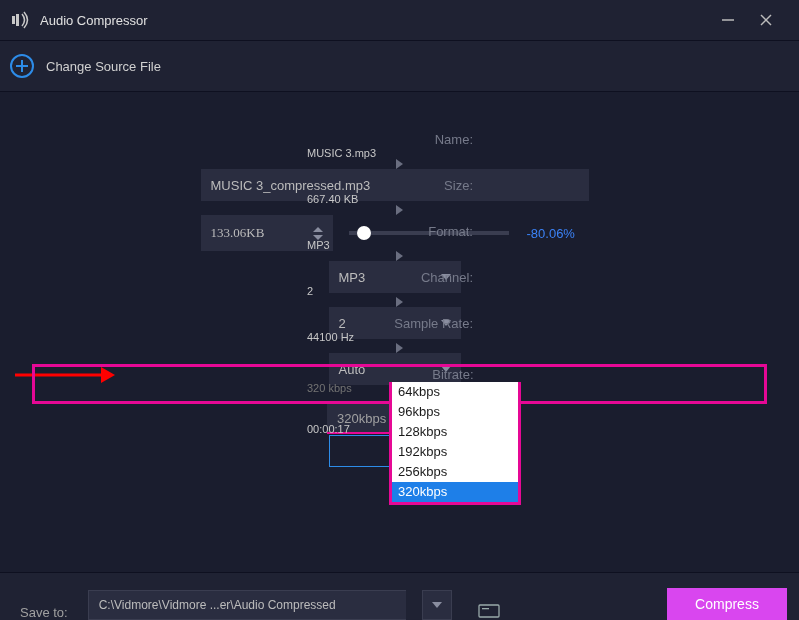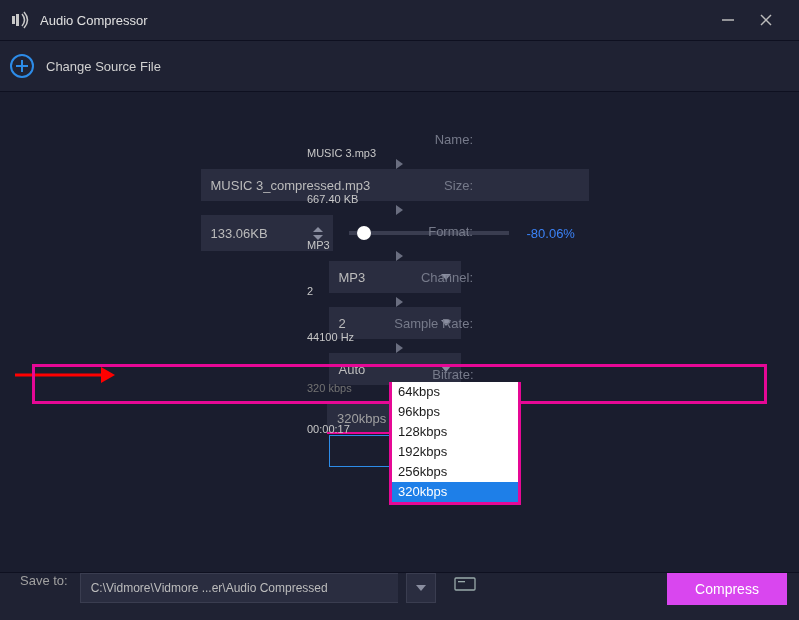--- a/index.html
+++ b/index.html
@@ -109,21 +109,21 @@
     padding:0 10px;
     color:#bcbcbc;
     cursor:pointer;
   }
   .caret-down{
     width:0;height:0;border-left:5px solid transparent;border-right:5px solid transparent;border-top:6px solid #8a8ea0;
   }
   .spin-box{
     background:#2a2d40; height:36px; width:132px;
     display:flex; align-items:center; justify-content:space-between;
-    padding:0 10px 0 10px; color:#bcbcbc;
+    padding:0 10px 0 10px; color:#bcbcbc;font-family:Liberation Serif, serif;
   }
   .spin-ctrls{ display:flex; flex-direction:column; gap:3px;}
   .spin-up, .spin-down{ width:0;height:0;border-left:5px solid transparent;border-right:5px solid transparent; cursor:pointer;}
   .spin-up{ border-bottom:5px solid #8a8ea0;}
   .spin-down{ border-top:5px solid #8a8ea0;}
 
   
   .slider-track{
     flex:1; height:4px; background:#3a3d50; position:relative; margin-left:8px; margin-right:10px;
     min-width:160px;
@@ -200,23 +200,23 @@
     position:absolute; right:0; top:50%;
     width:0;height:0;border-top:8px solid transparent;border-bottom:8px solid transparent;border-left:14px solid #ff0000;
     transform:translateY(-50%);
   }
 
   
   .bottom-bar{
     position:absolute; left:0; right:0; bottom:0;
     height:48px; background:#1f2233;
     border-top:1px solid #0e1020;
-    display:flex; align-items:flex-start;
+    display:flex; align-items:flex-end;
     padding:0 12px 0 20px;
-    gap:8px;
+    gap:16px;
   }
   .saveto-lbl{ color:#a0a0a0; font-size:13px; margin-right:4px;}
   .path-box{
     background:#2a2d40; height:30px; width:318px;
     display:flex; align-items:center;
     padding:0 10px; color:#bcbcbc; font-size:12px;
     border:1px solid #3a3d50; border-right:none;
   }
   .path-drop{
     background:#2a2d40; height:30px; width:30px;

